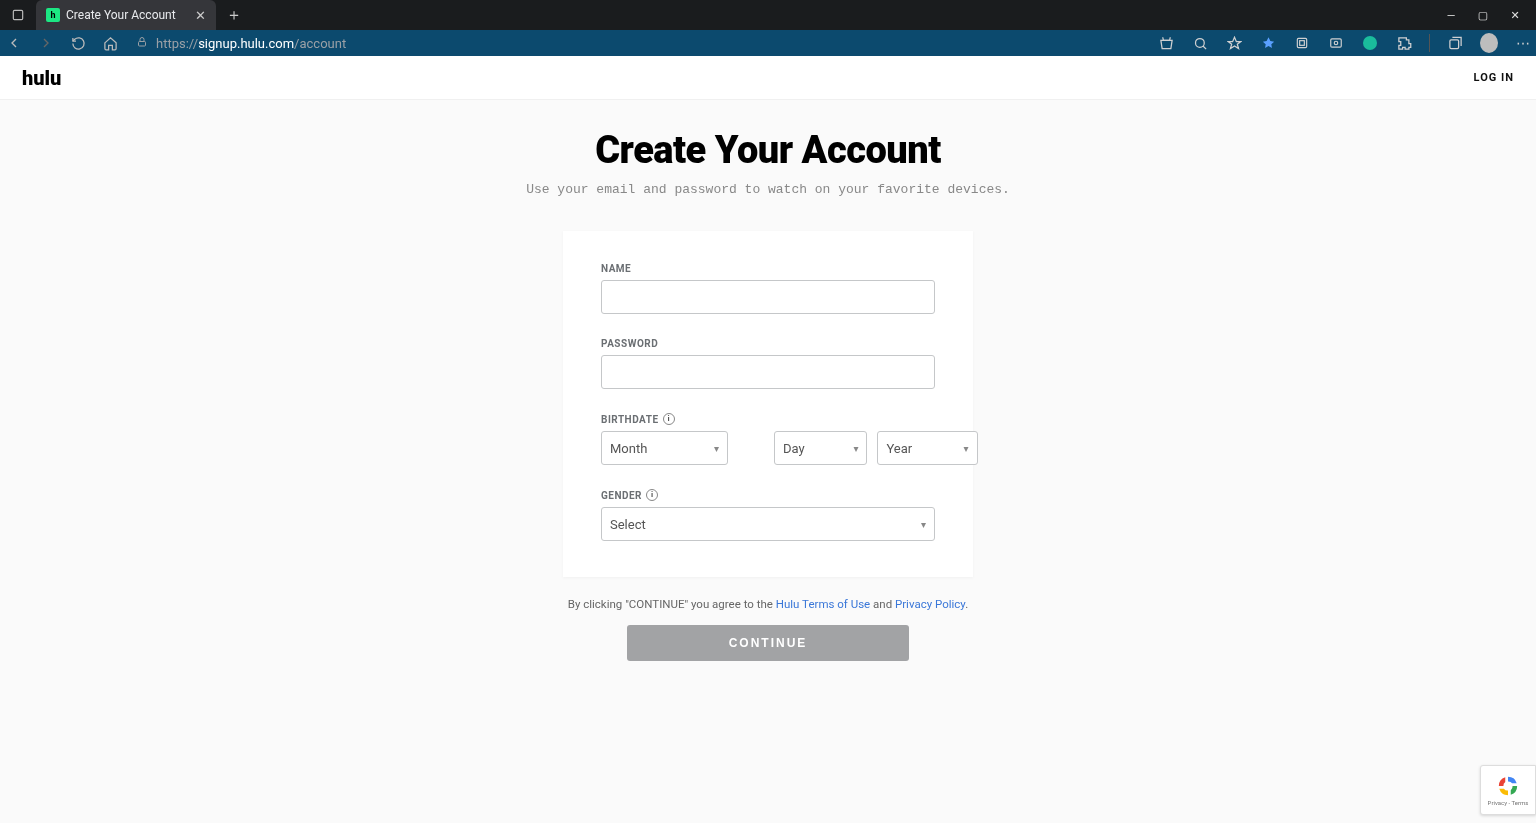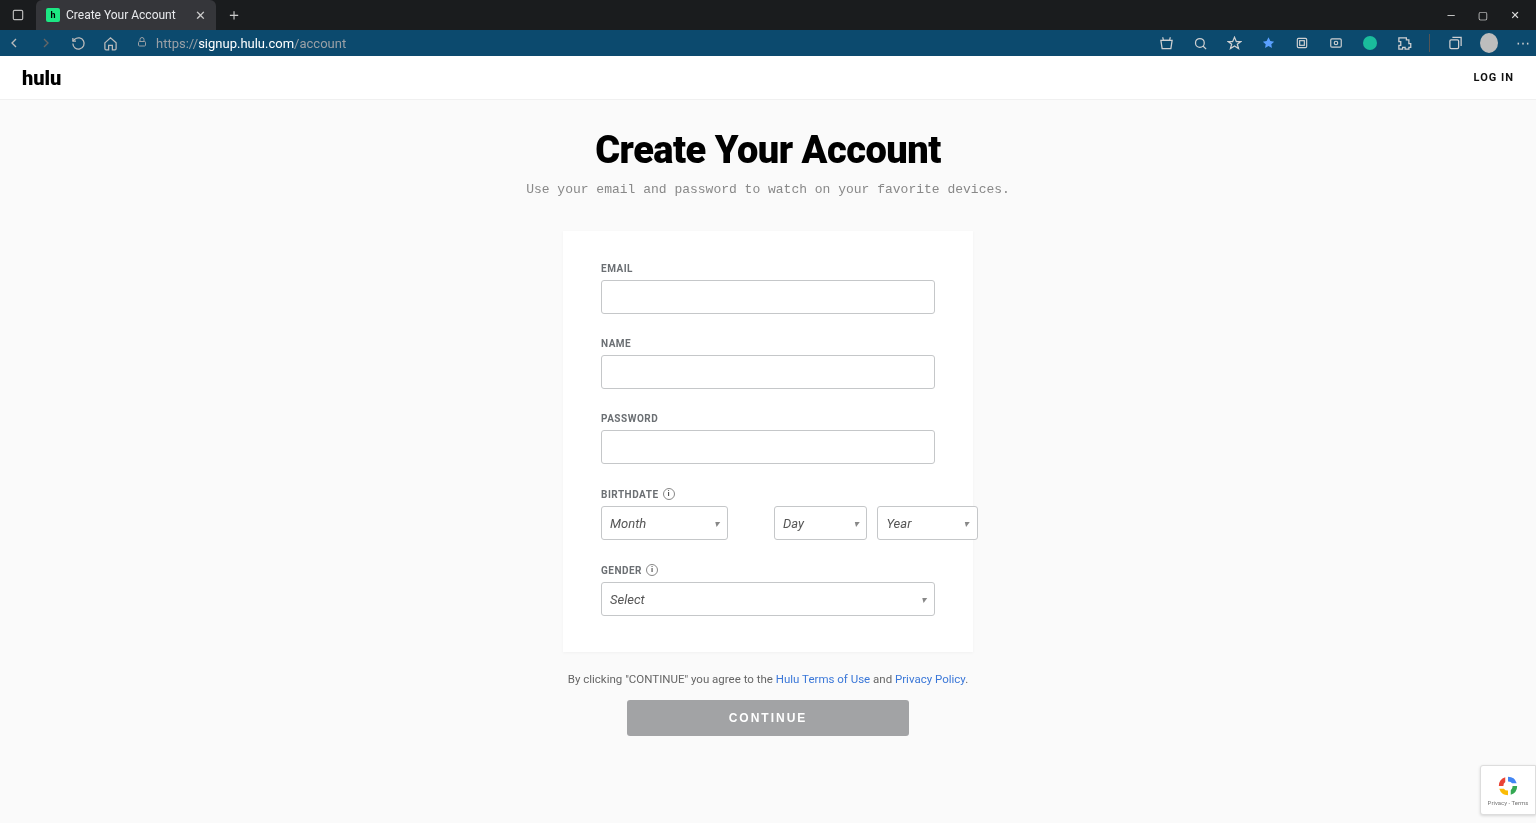--- a/index.html
+++ b/index.html
@@ -38,21 +38,21 @@
   .content { display:flex; flex-direction:column; align-items:center; padding-top:28px; }
   .title { font-size:38px; font-weight:900; letter-spacing:-0.5px; color:#000; }
   .subtitle { margin-top:10px; font-size:13px; color:#888;font-family:Liberation Mono, monospace; }
 
   .card { margin-top:34px; width:410px; background:#fff; padding:32px 38px 36px 38px; box-shadow:0 1px 3px rgba(0,0,0,0.04); }
   .field { margin-bottom:24px; }
   .label-row { display:flex; align-items:center; gap:4px; margin-bottom:6px; }
   .field-label { font-size:10px; font-weight:700; letter-spacing:0.5px; color:#6b6f73; }
   .info-icon { width:12px; height:12px; border:1px solid #888; border-radius:50%; display:inline-flex; align-items:center; justify-content:center; font-size:8px; color:#555; font-weight:700; line-height:1;}
   .text-input { width:100%; height:34px; border:1px solid #c5c7c9; border-radius:3px; padding:0 8px; font-size:13px; background:#fff; }
-  .select { width:100%; height:34px; border:1px solid #c5c7c9; border-radius:3px; padding:0 8px; font-size:13px; background:#fff; display:flex; align-items:center; justify-content:space-between; color:#555; cursor:pointer;font-style:italic; }
+  .select { width:100%; height:34px; border:1px solid #c5c7c9; border-radius:3px; padding:0 8px; font-size:13px; background:#fff; display:flex; align-items:center; justify-content:space-between; color:#555; cursor:pointer; }
   .select .chev { color:#888; font-size:10px; }
   .birth-row { display:flex; gap:10px; }
   .birth-row .select.month { flex:0 0 38%; }
   .birth-row .select.day   { flex:0 0 28%;margin-left:36px; }
   .birth-row .select.year  { flex:0 0 30%; }
 
   .legal { margin-top:20px; font-size:11.5px; color:#666; text-align:center; }
   .legal a { color:#3a77d8; text-decoration:none; cursor:pointer; }
   .continue-btn { margin-top:14px; width:282px; height:36px; background:#a2a3a5; color:#fff; font-size:12px; font-weight:700; letter-spacing:2px; border:none; border-radius:3px; cursor:not-allowed; }
 
@@ -179,26 +179,20 @@
     <div class="hulu-logo">hulu</div>
     <div class="login-link">LOG IN</div>
   </div>
 
   <div class="content">
     <h1 class="title">Create Your Account</h1>
     <p class="subtitle">Use your email and password to watch on your favorite devices.</p>
 
     <div class="card">
 
-      <div class="field">
-        <div class="label-row">
-          <span class="field-label">EMAIL</span>
-        </div>
-        <input class="text-input" type="email" style="">
-      </div>
 
       <div class="field">
         <div class="label-row">
           <span class="field-label">NAME</span>
         </div>
         <input class="text-input" type="text" style="">
       </div>
 
       <div class="field">
         <div class="label-row">

